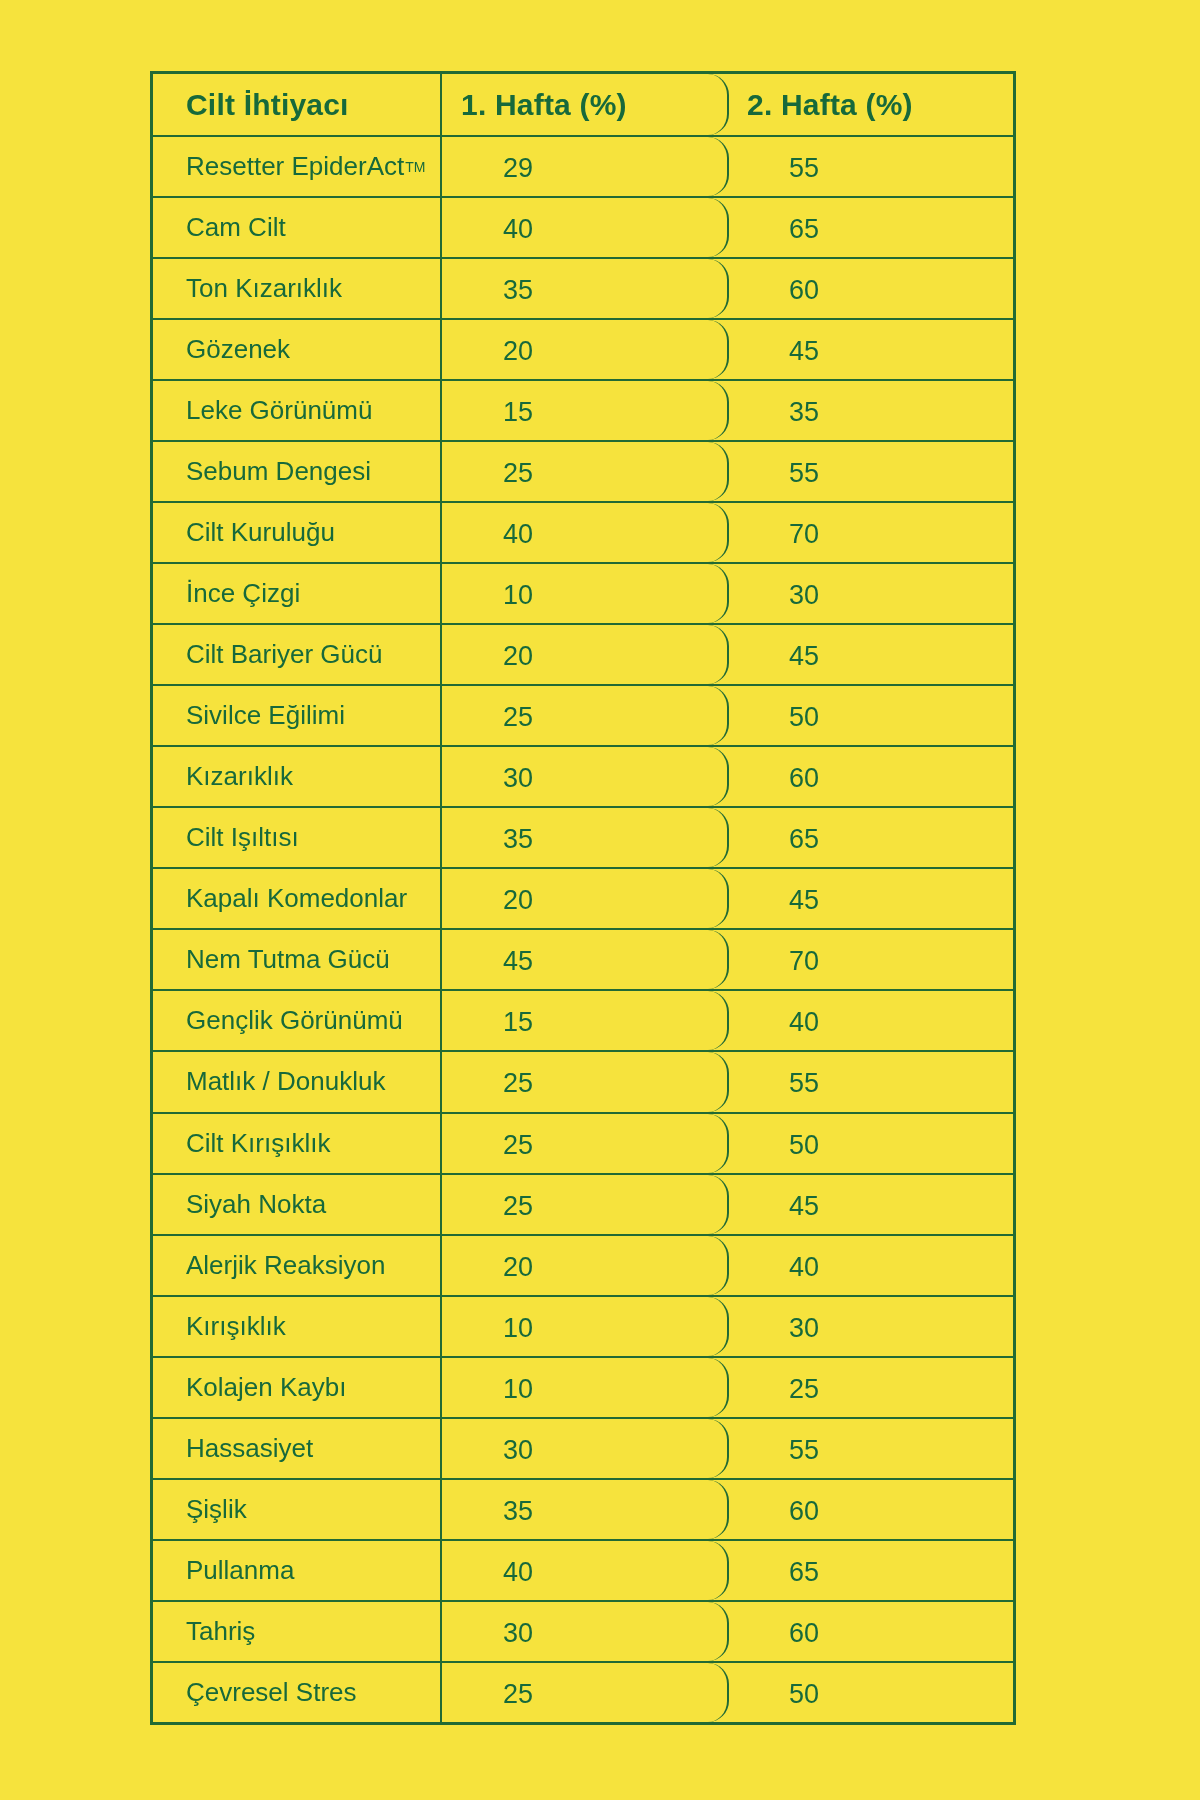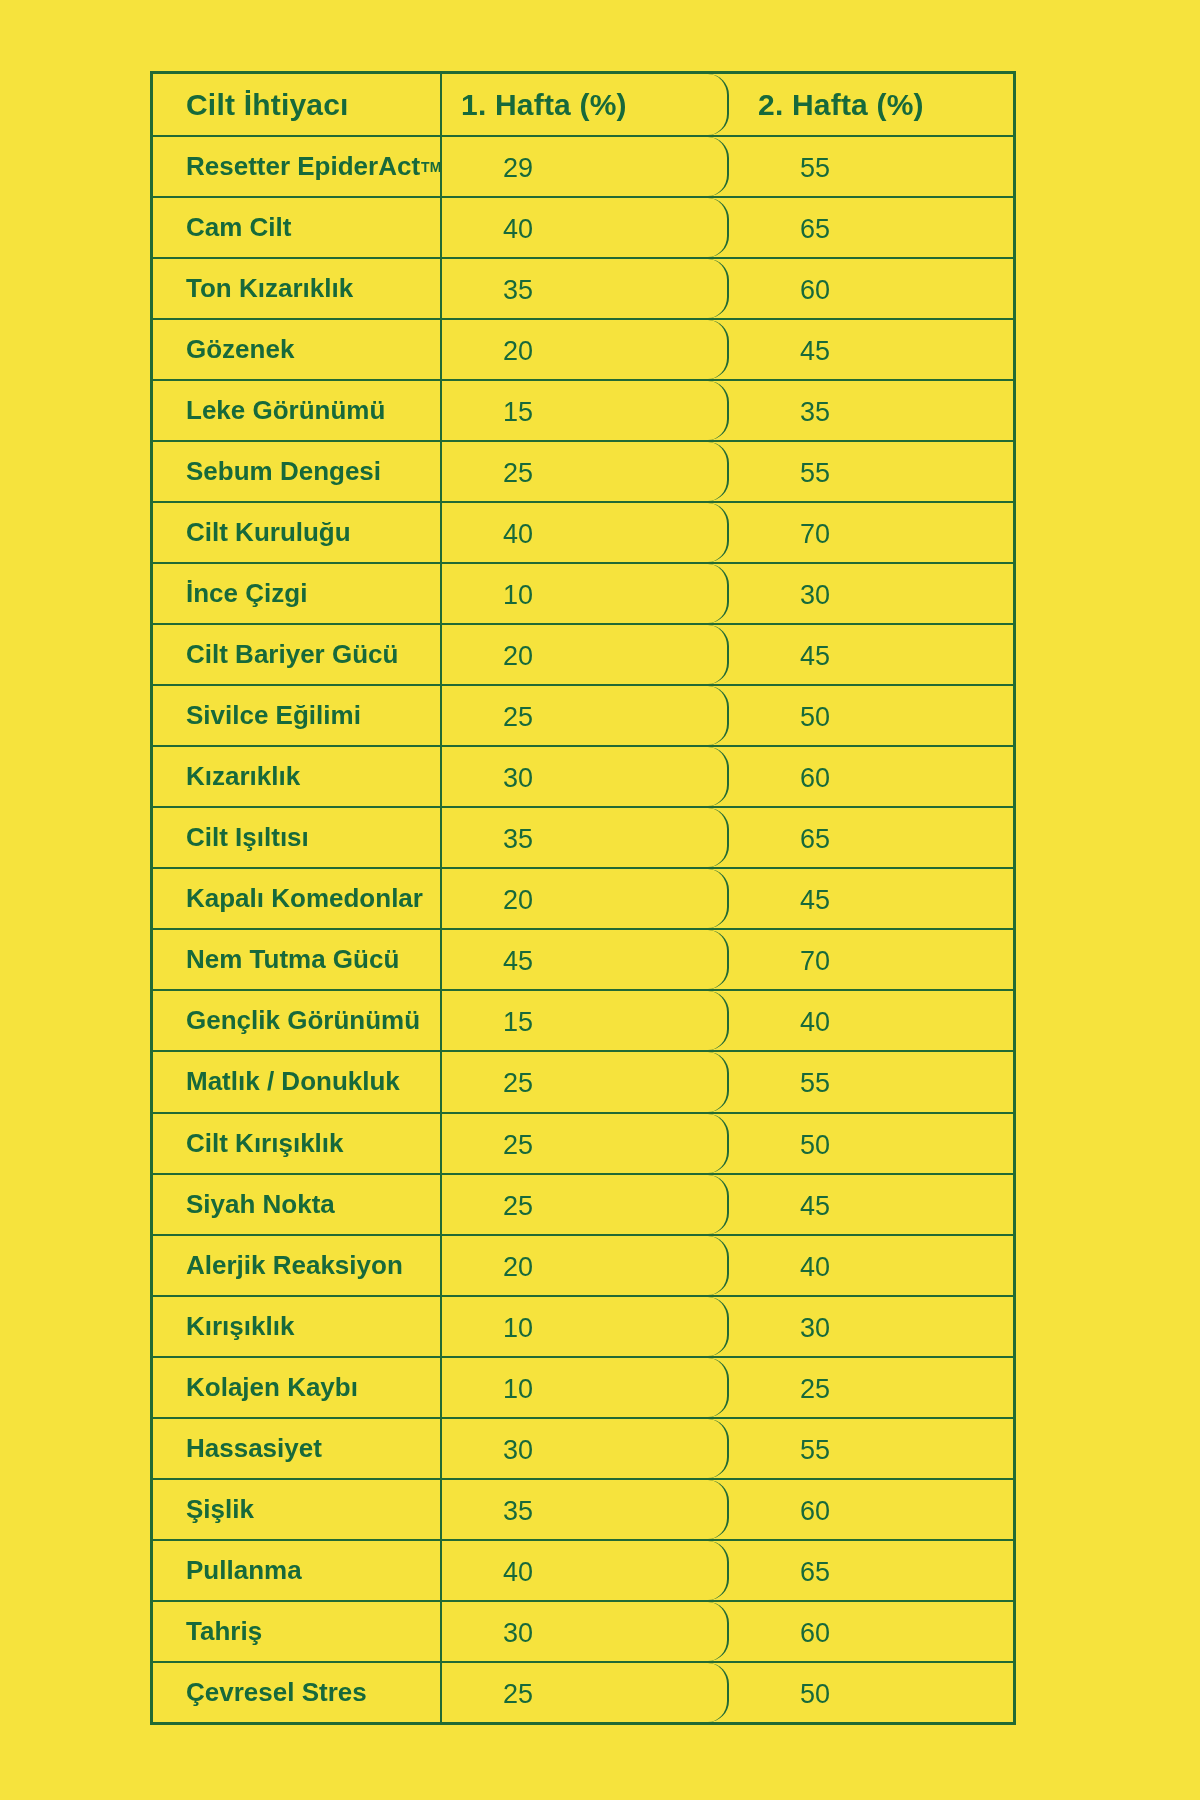--- a/index.html
+++ b/index.html
@@ -41,29 +41,29 @@
   .cell {
     display: flex;
     align-items: center;
     box-sizing: border-box;
     color: var(--green, #17693B);
     overflow: hidden;
     white-space: nowrap;
   }
   .cell.c1 { padding-left: 33px; border-right: 2px solid var(--line, #226A34); }
   .cell.c2 { padding-left: 19px; border-right: 2px solid var(--line, #226A34); border-radius: 21px; }
-  .cell.c3 { padding-left: 29px; }
+  .cell.c3 { padding-left: 18px; }
   .header .cell {
     font-weight: bold;
     font-size: 30px;
     letter-spacing: 0.2px;
   }
   .label-cell {
     font-size: 26px;
-    font-weight: 700;
+    font-weight: 400;
   }
   .num-cell {
     font-size: 27px;
     font-weight: 500;
     padding-top: 4px;
     margin-left: 42px;
   }
   .label-cell sup {
     font-size: 14px;
     line-height: 0;

